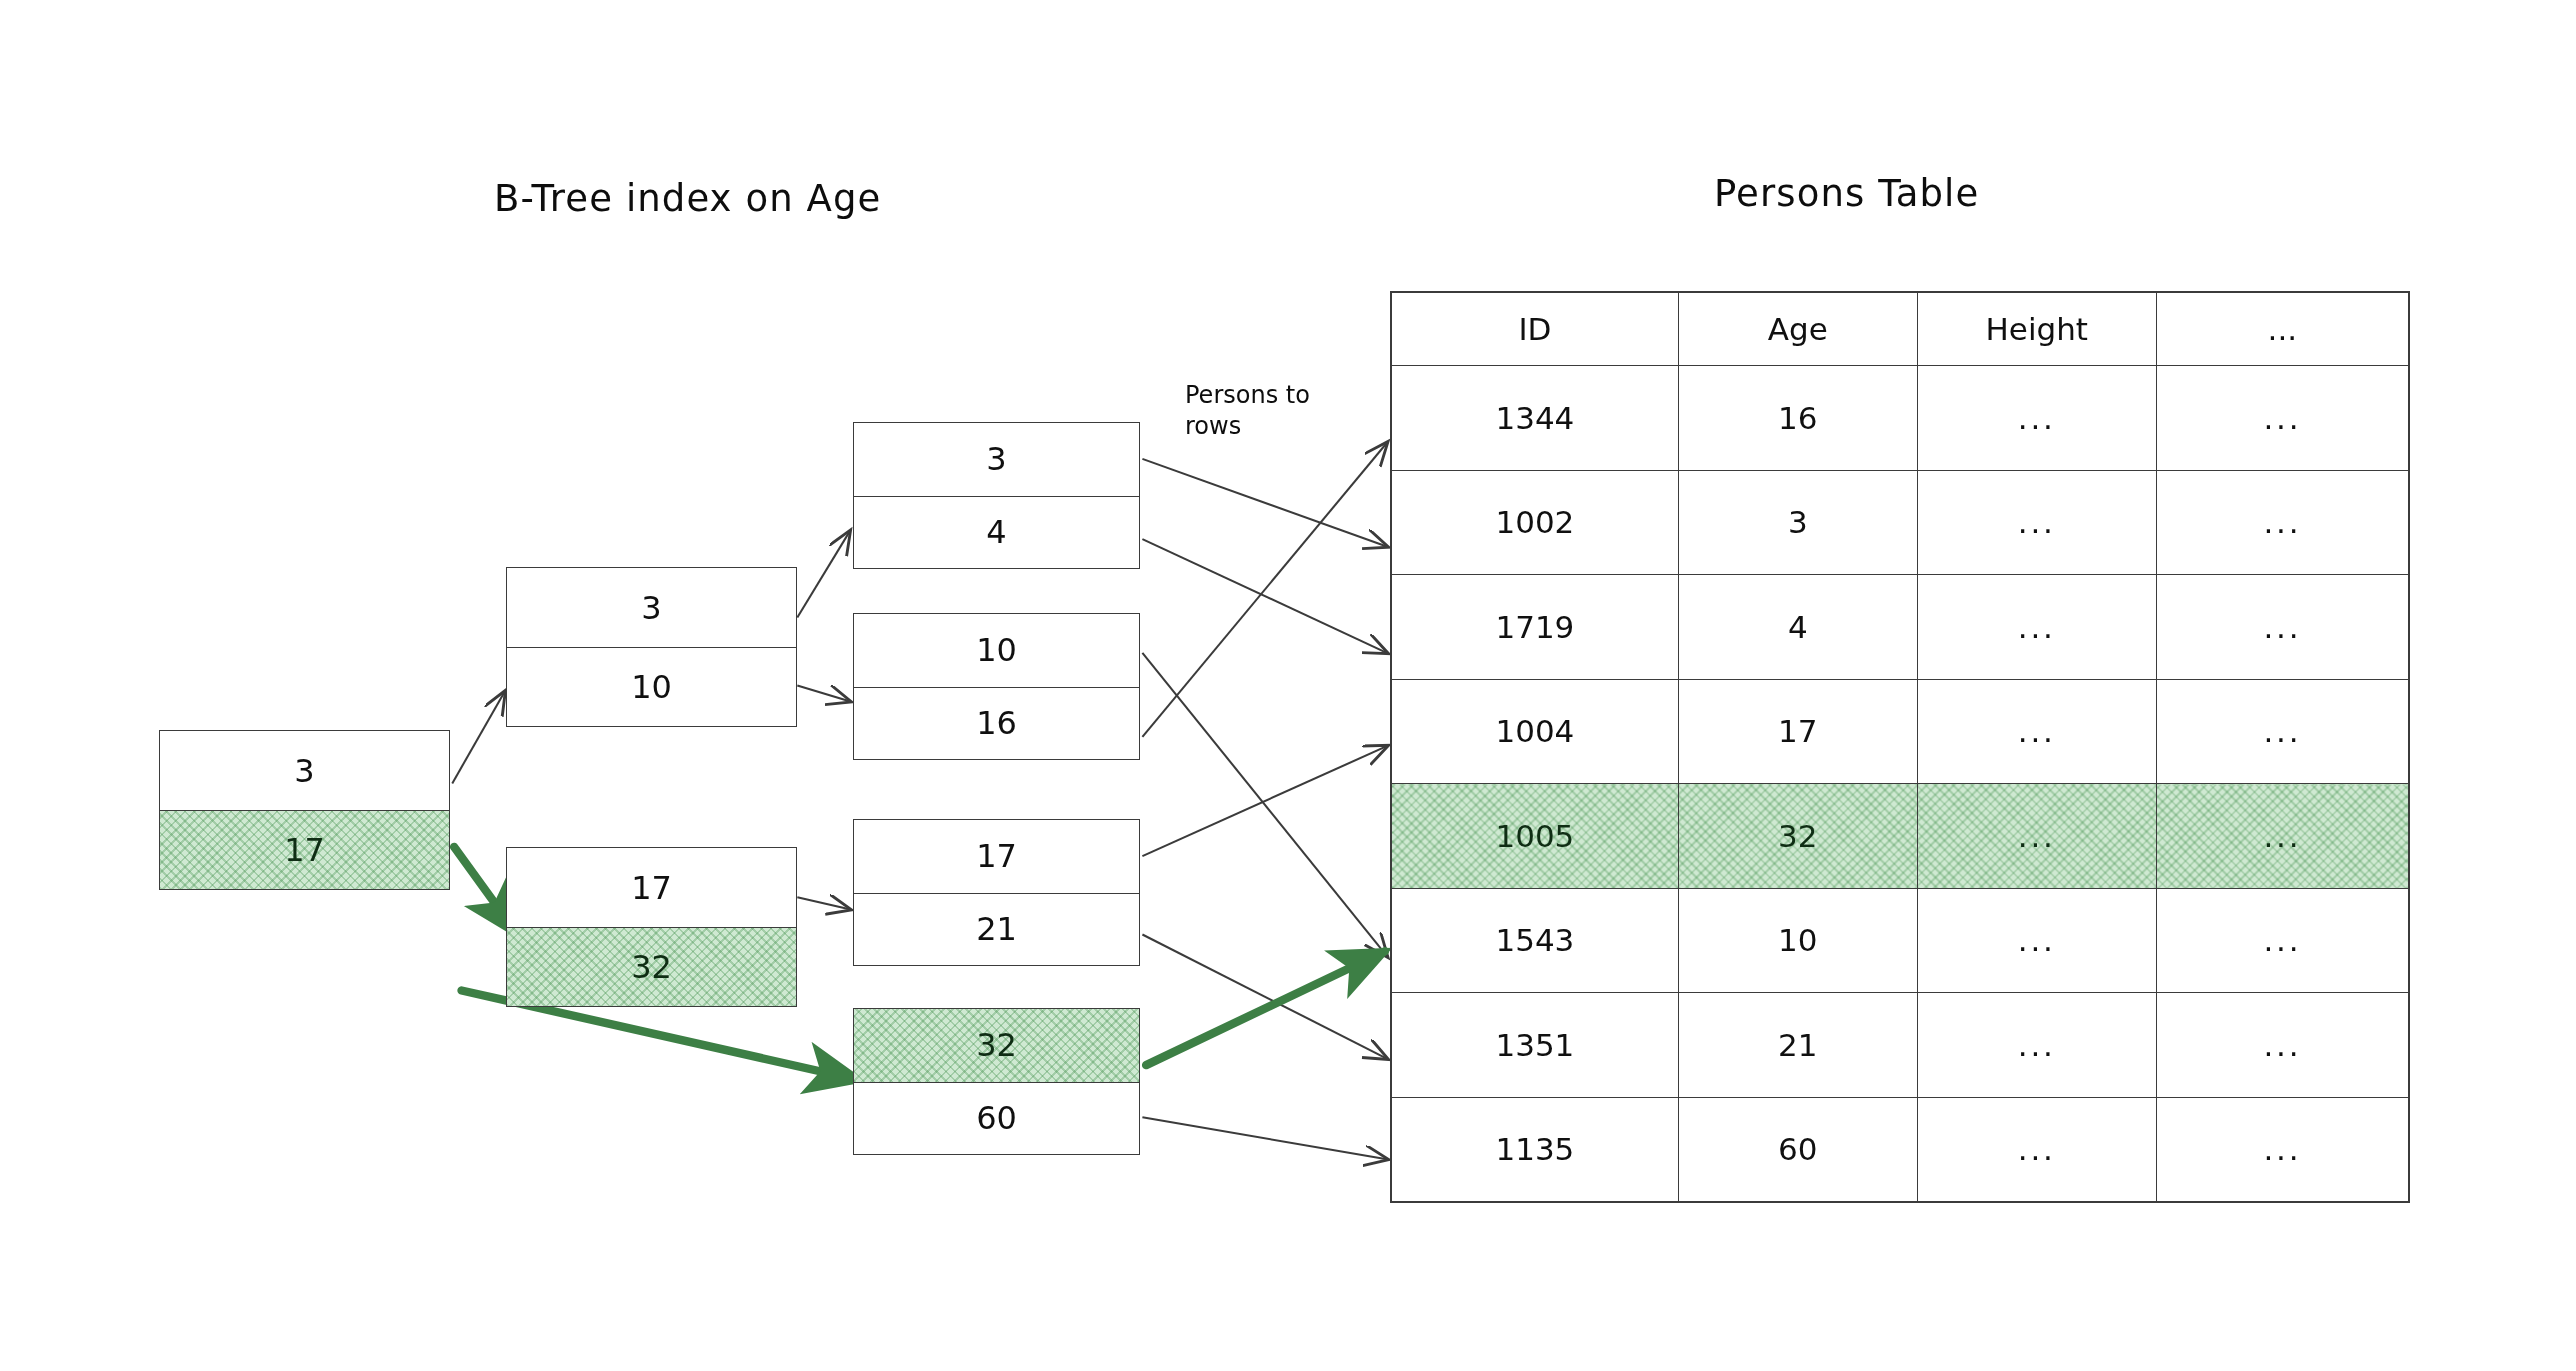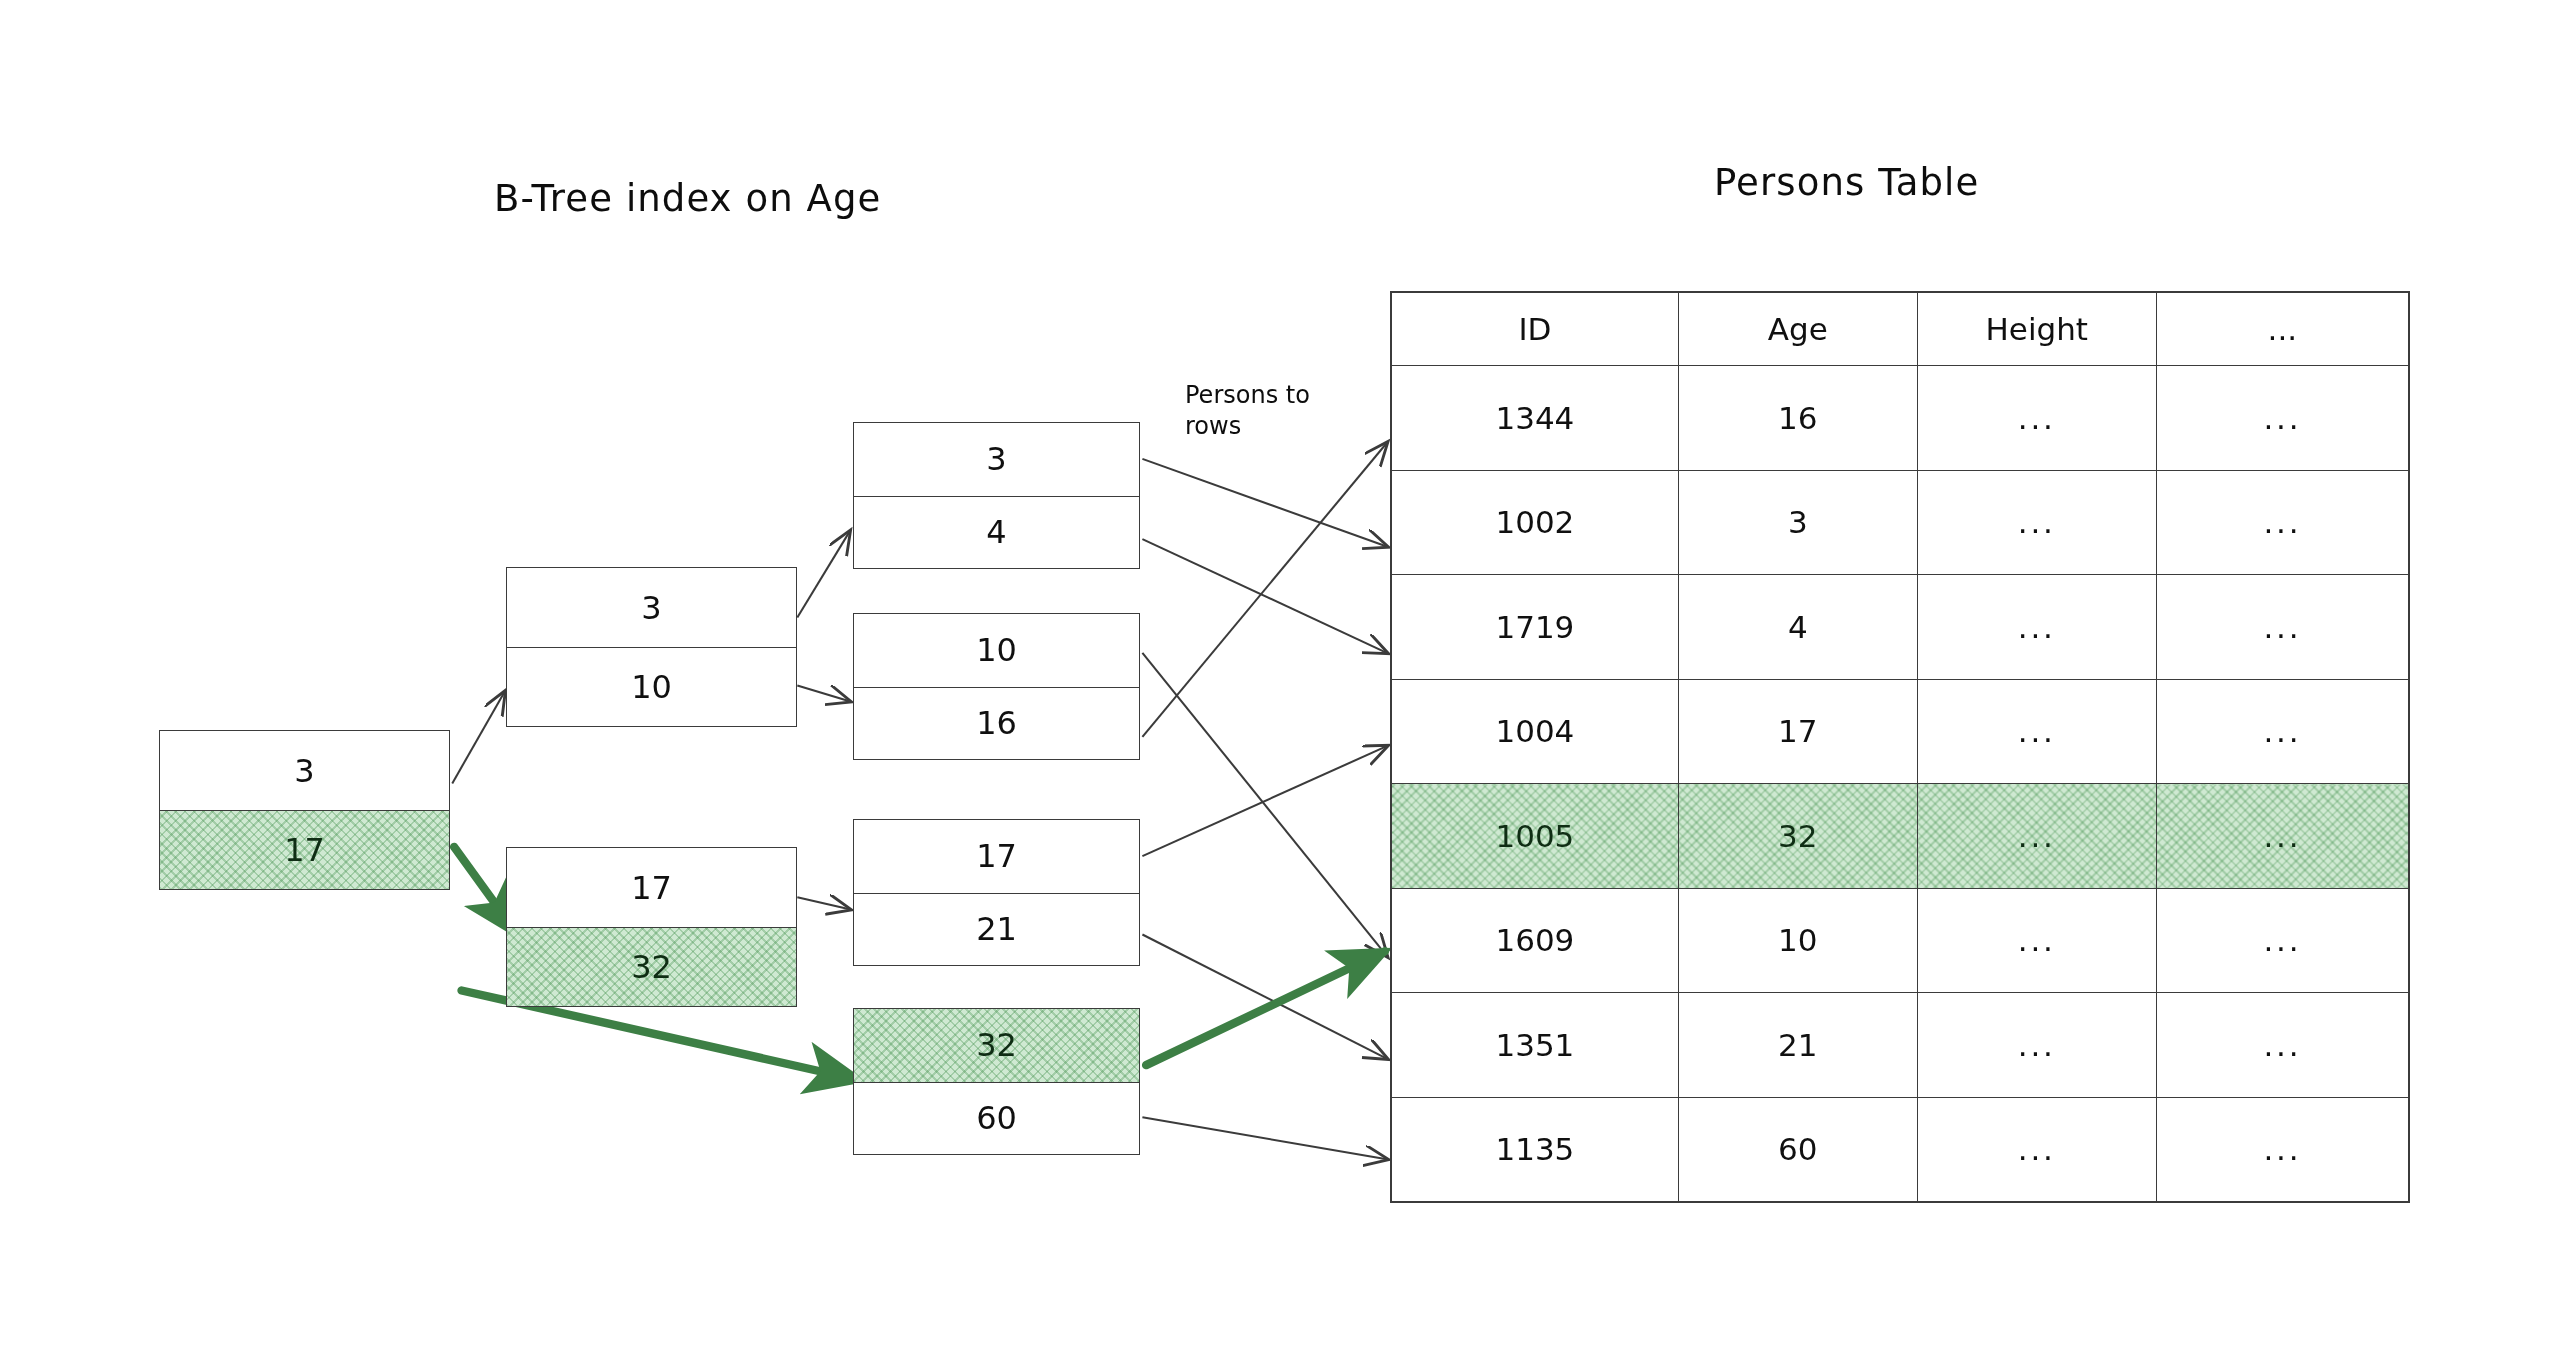--- a/index.html
+++ b/index.html
@@ -20,21 +20,21 @@
   
   .title {
     position: absolute;
     font-family: "DejaVu Sans", sans-serif;
     font-size: 37px;
     color: #0d0d0d;
     letter-spacing: 1.1px;
     white-space: nowrap;
   }
   #title-btree { left: 454px; top: 177px; }
-  #title-table { left: 1674px; top: 161px; }
+  #title-table { left: 1674px; top: 172px; }
 
   .note-label {
     position: absolute;
     font-family: "DejaVu Sans", sans-serif;
     font-size: 24px;
     line-height: 1.28;
     color: #0d0d0d;
     text-align: left;
     white-space: pre-line;
   }
@@ -264,21 +264,21 @@
             <td class="ellipsis-cell">...</td>
             <td class="ellipsis-cell">...</td>
           </tr>
           <tr class="row-hl">
             <td>1005</td>
             <td>32</td>
             <td class="ellipsis-cell">...</td>
             <td class="ellipsis-cell">...</td>
           </tr>
           <tr>
-            <td>1609</td>
+            <td>1543</td>
             <td>10</td>
             <td class="ellipsis-cell">...</td>
             <td class="ellipsis-cell">...</td>
           </tr>
           <tr>
             <td>1351</td>
             <td>21</td>
             <td class="ellipsis-cell">...</td>
             <td class="ellipsis-cell">...</td>
           </tr>

